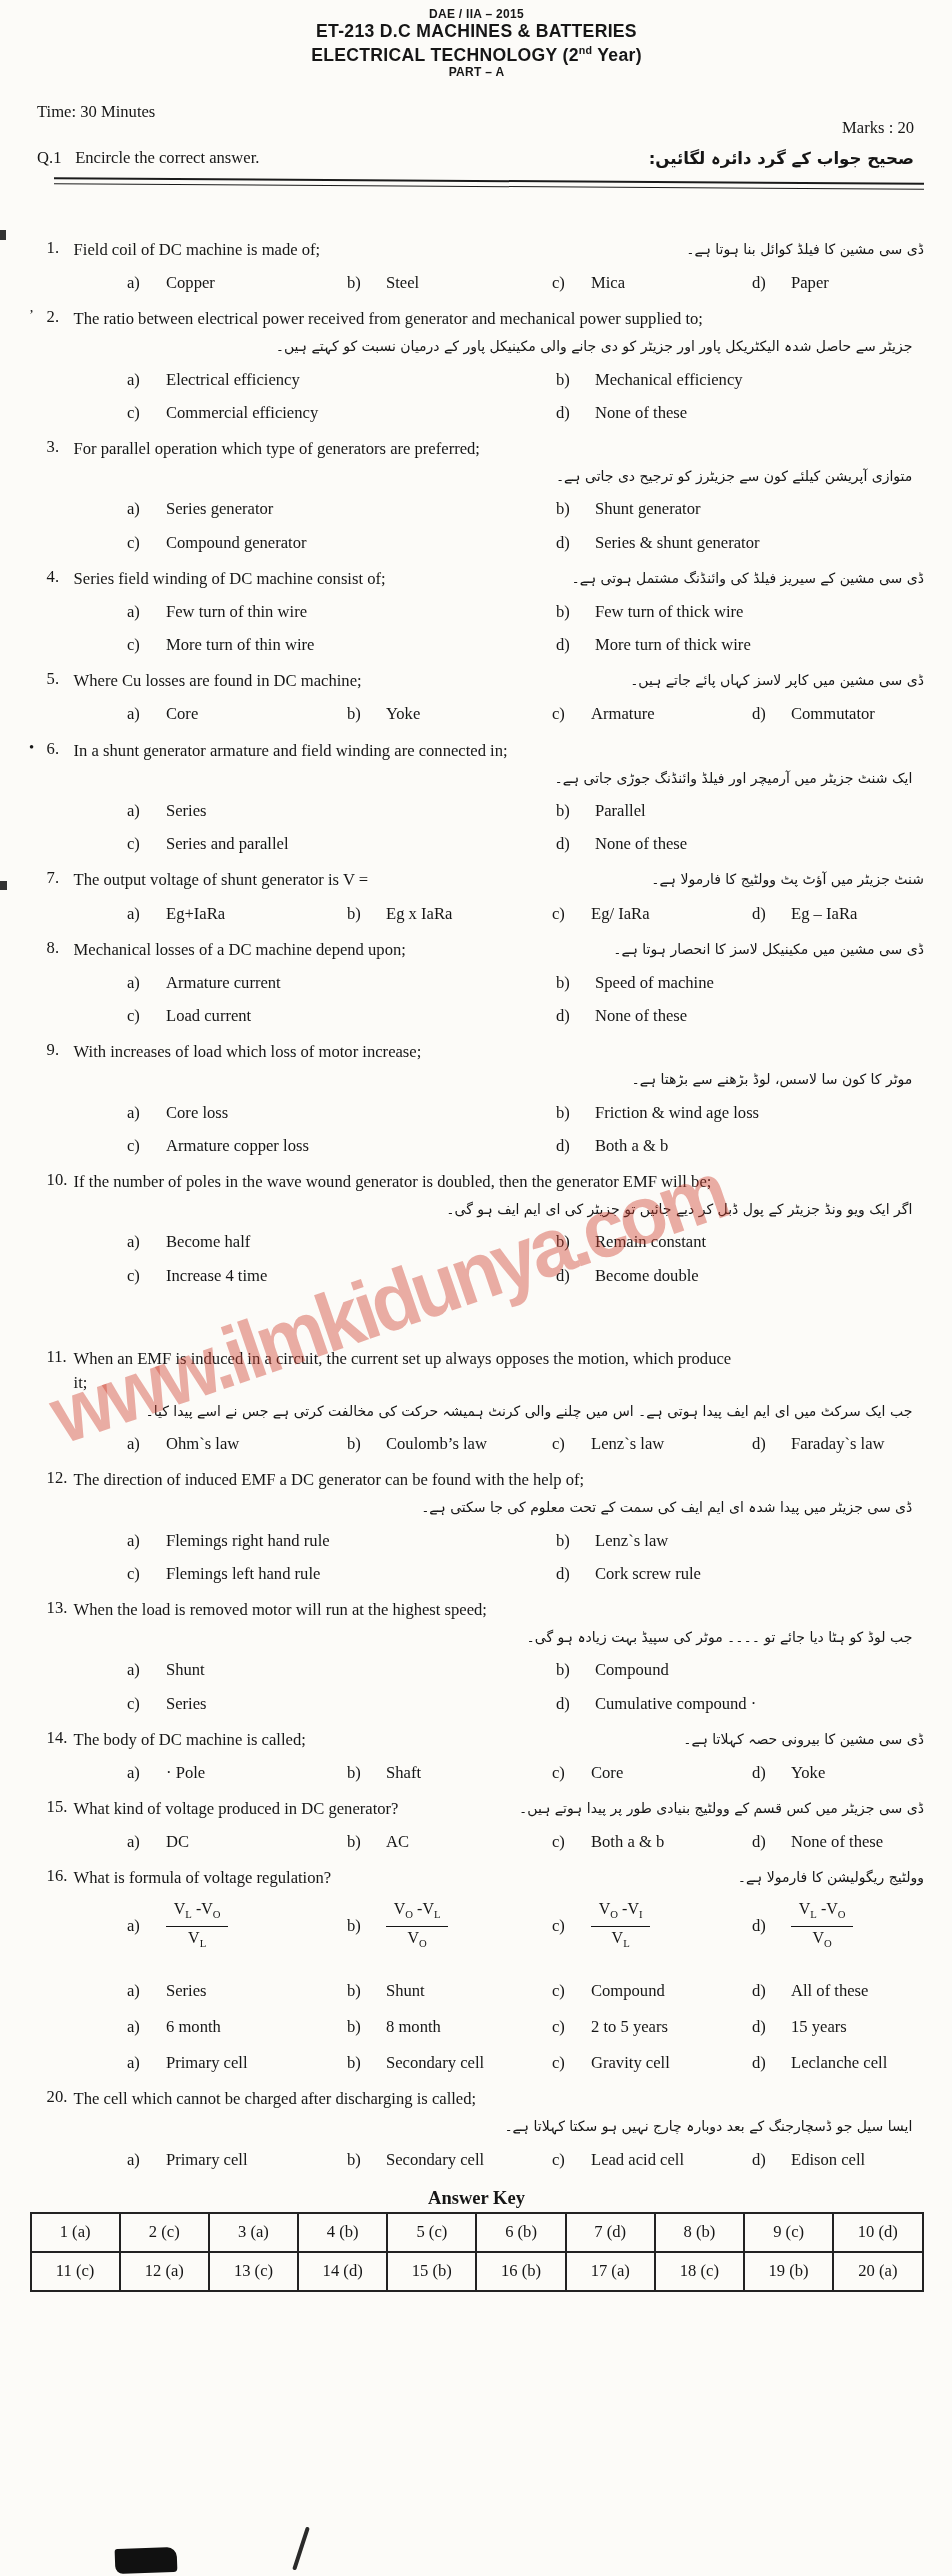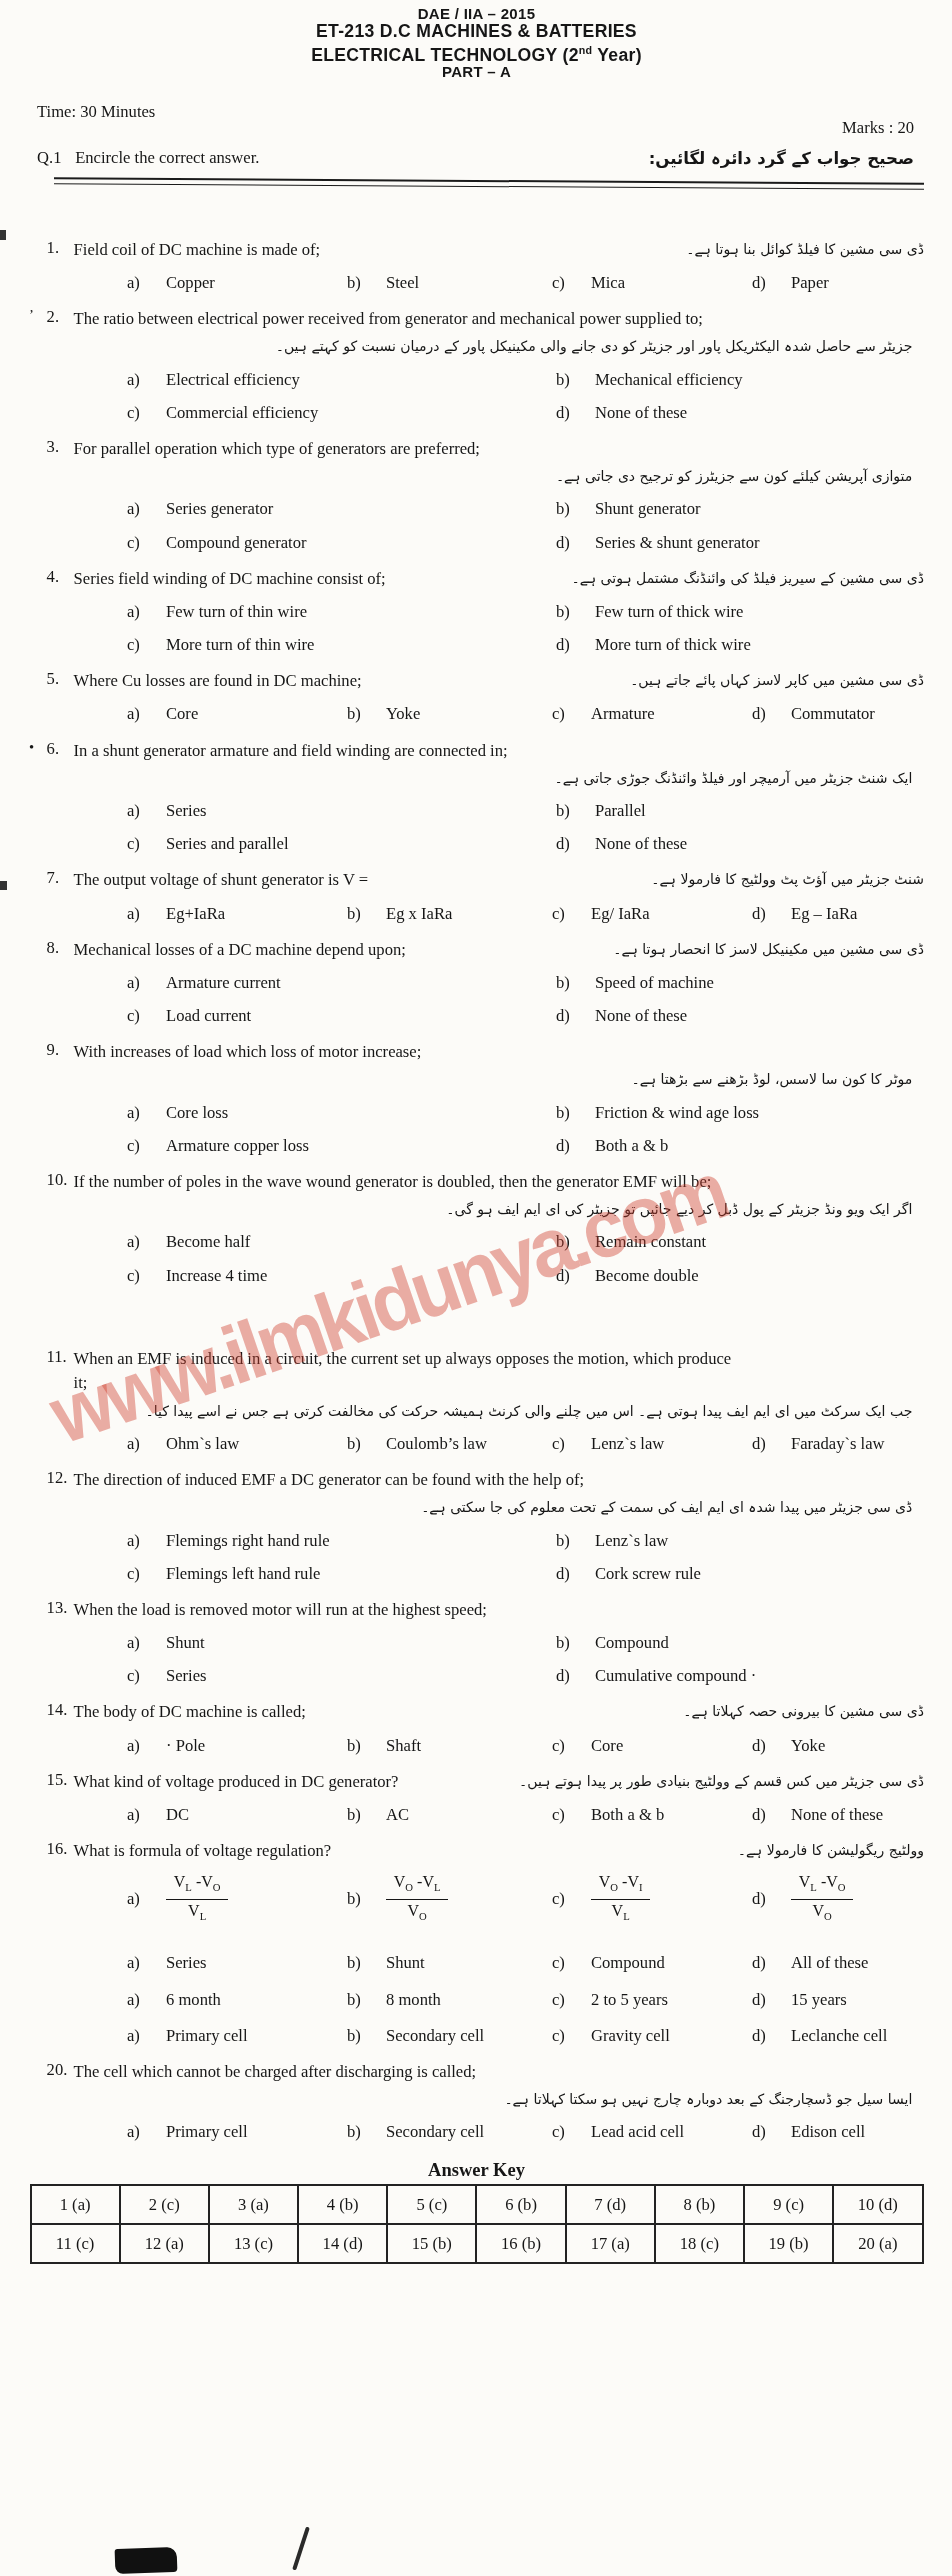--- a/index.html
+++ b/index.html
@@ -9,21 +9,21 @@
     font-family:"Liberation Serif",serif;
     color:#161616;
   }
   .page{
     position:relative;width:953px;height:2576px;
     background:#fcfbf8;
     overflow:hidden;
   }
   
   .header{ text-align:center; padding-top:5.9px; font-family:"Liberation Sans",sans-serif; font-weight:bold; }
-  .header .h-line{ font-size:15px; line-height:16.6px; letter-spacing:0.3px; }
+  .header .h-line{ font-size:12px; line-height:16.6px; letter-spacing:0.3px; }
   .header .h-line2{ font-size:17.6px; line-height:18.5px; }
   .header sup{ font-size:10.7px; }
   .meta-row{ display:flex; justify-content:space-between; padding:21.5px 39px 0 37px; }
   .time{ font-size:16.6px; }
   .marks{ font-size:16.6px; margin-top:16px; }
   .instr-row{ display:flex; justify-content:space-between; align-items:flex-end; padding:9.8px 39px 0 37px; }
   .instr-en{ font-size:16.6px; }
   .instr-en .qlab{ margin-right:13.7px; }
   .urdu{ font-family:"DejaVu Sans",sans-serif; direction:rtl; unicode-bidi:embed; }
   .instr-ur{ font-size:16.6px; font-weight:bold; }
@@ -437,20 +437,21 @@
         </div>
       </div>
       <div class="question">
         <div class="q-row">
           <span class="q-marker"></span>
           <span class="q-no">13.</span>
           <div class="q-en">
             <div class="q-text">When the load is removed motor will run at the highest speed;</div>
           </div>
         </div>
+        <div class="q-ur-below urdu">جب لوڈ کو ہٹا دیا جائے تو ۔۔۔۔ موٹر کی سپیڈ بہت زیادہ ہو گی۔</div>
         <div class="q-options cols2">
           <div class="opt">
             <span class="opt-key">a)</span>
             <span class="opt-label">Shunt</span>
           </div>
           <div class="opt">
             <span class="opt-key">b)</span>
             <span class="opt-label">Compound</span>
           </div>
           <div class="opt">

